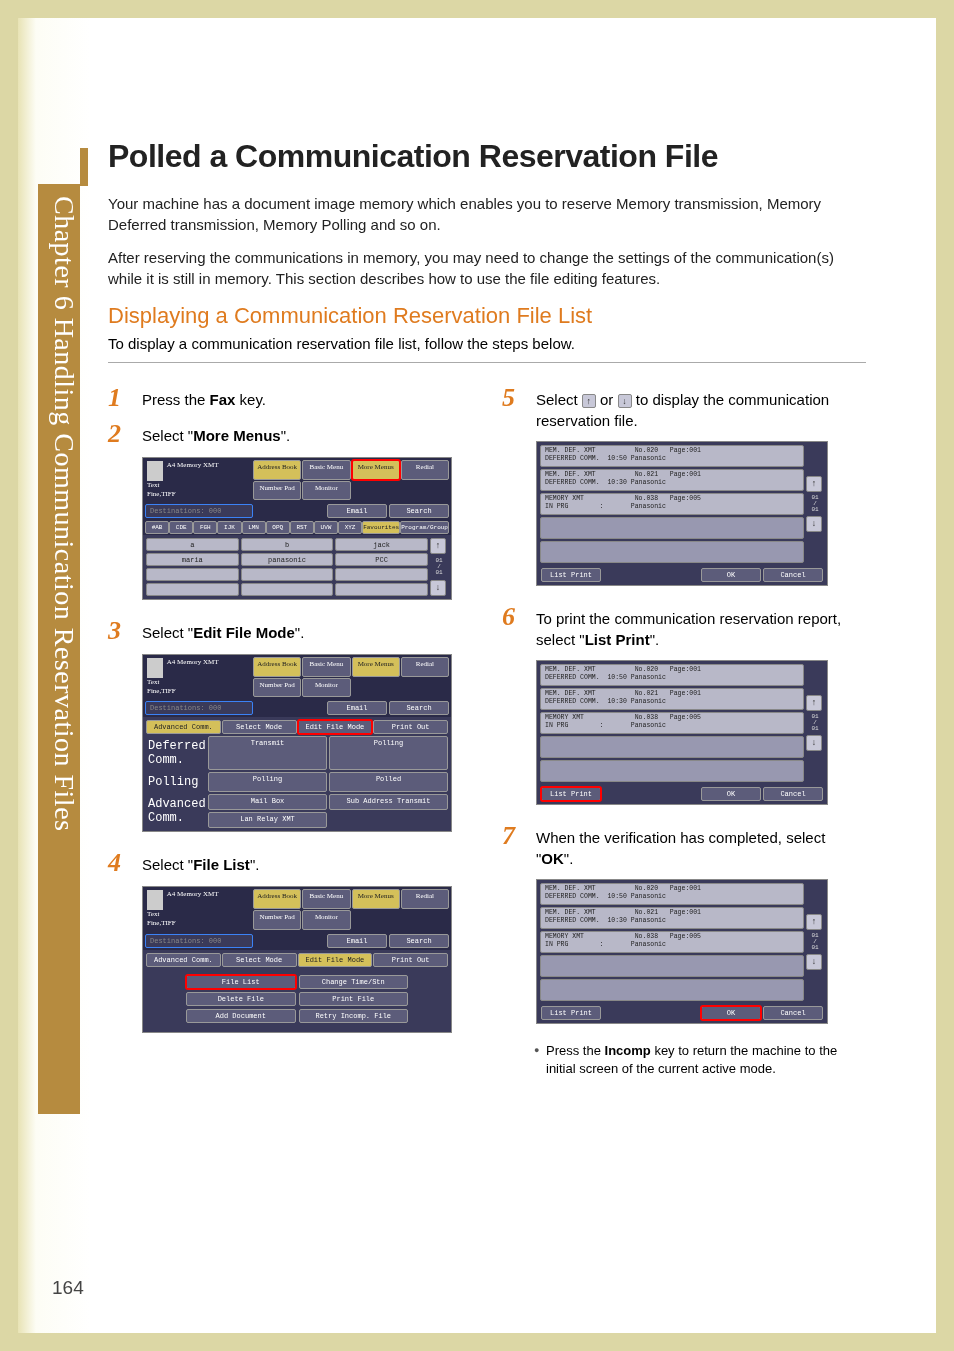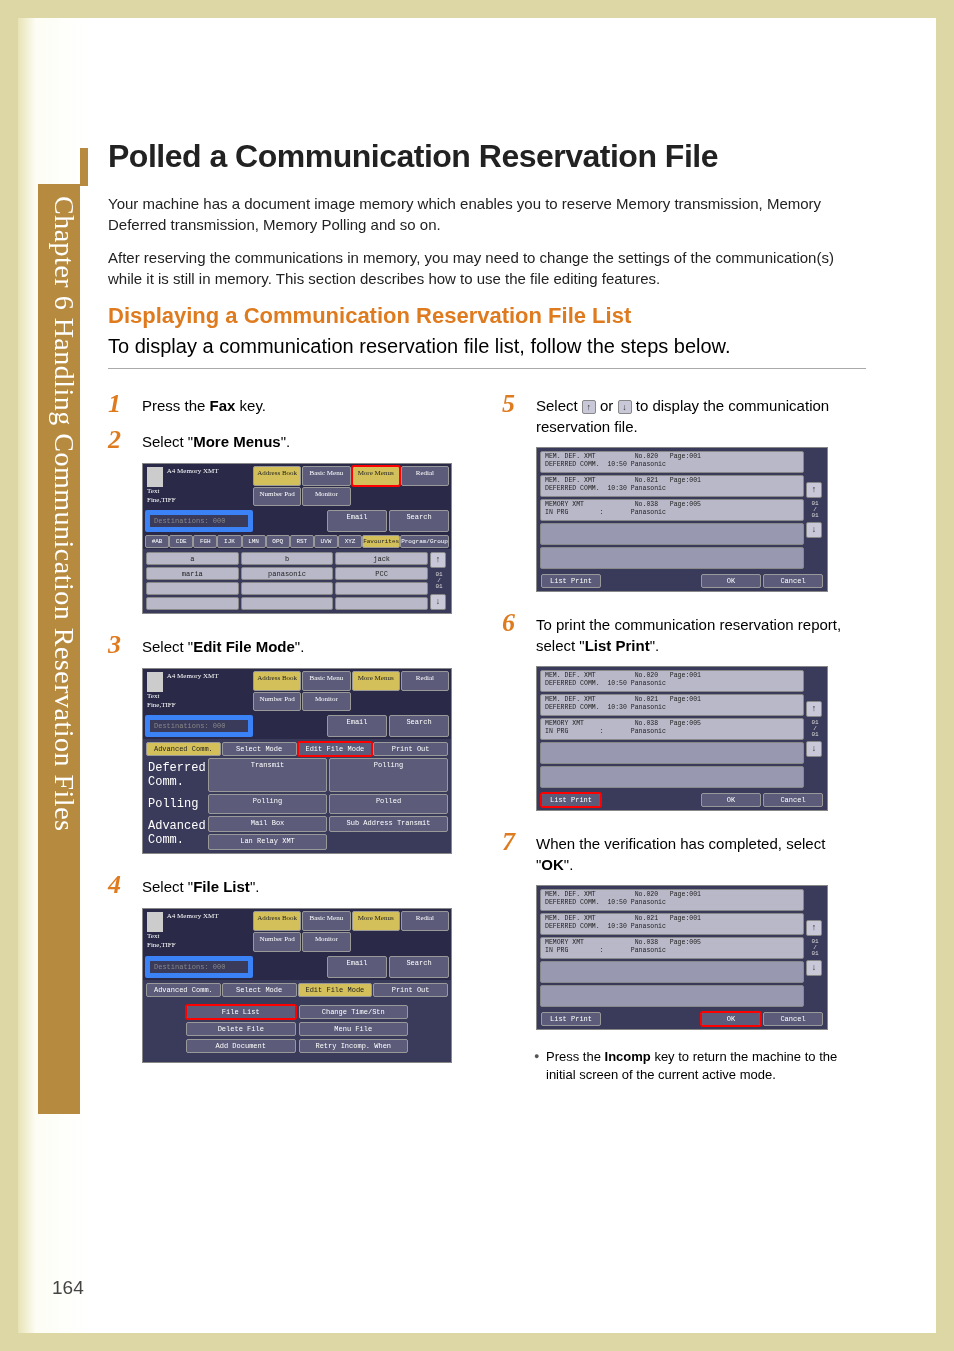--- a/index.html
+++ b/index.html
@@ -57,26 +57,26 @@
   }
   .intro {
     font-size: 15px;
     color: #222;
     line-height: 1.4;
     margin-bottom: 12px;
   }
   h2 {
     color: #df7b1f;
     font-size: 22px;
-    font-weight: 700;
+    font-weight: 400;
     margin-top: 14px;
     margin-bottom: 6px;
   }
   .subintro {
-    font-size: 20px;
+    font-size: 15px;
     margin-bottom: 10px;
   }
   hr.sep {
     border: none;
     border-top: 1px solid #aaa;
     margin-bottom: 16px;
   }
   .columns {
     display: flex;
     gap: 30px;
@@ -152,21 +152,21 @@
   .btn.redbox { outline: 2px solid #f00; outline-offset: -1px; }
   .dest-row {
     display: flex;
     gap: 2px;
     padding: 2px;
     background: #2a2a48;
   }
   .dest-field {
     flex: 1;
     background: #3a3a5a;
-    border: 5px solid #3b82f6;
+    border: 1px solid #3b82f6;
     border-radius: 2px;
     padding: 2px 4px;
     font-size: 7px;
     text-align: center;
     color: #888;
   }
   .dest-email { width: 48%; }
   .alpha-row {
     display: flex;
     gap: 0px;
@@ -498,23 +498,23 @@
             <div class="menu-tabs">
               <div class="btn">Advanced Comm.</div>
               <div class="btn">Select Mode</div>
               <div class="btn sel">Edit File Mode</div>
               <div class="btn">Print Out</div>
             </div>
             <div style="display:grid;grid-template-columns:1fr 1fr;gap:3px;padding:6px 40px">
               <div class="btn redbox">File List</div>
               <div class="btn">Change Time/Stn</div>
               <div class="btn">Delete File</div>
-              <div class="btn">Menu File</div>
+              <div class="btn">Print File</div>
               <div class="btn">Add Document</div>
-              <div class="btn">Retry Incomp. When</div>
+              <div class="btn">Retry Incomp. File</div>
             </div>
           </div>
         </div>
       </div>
 
       <div class="col">
 
         <div class="step">
           <div class="stepnum">5</div>
           <div class="steptext">

